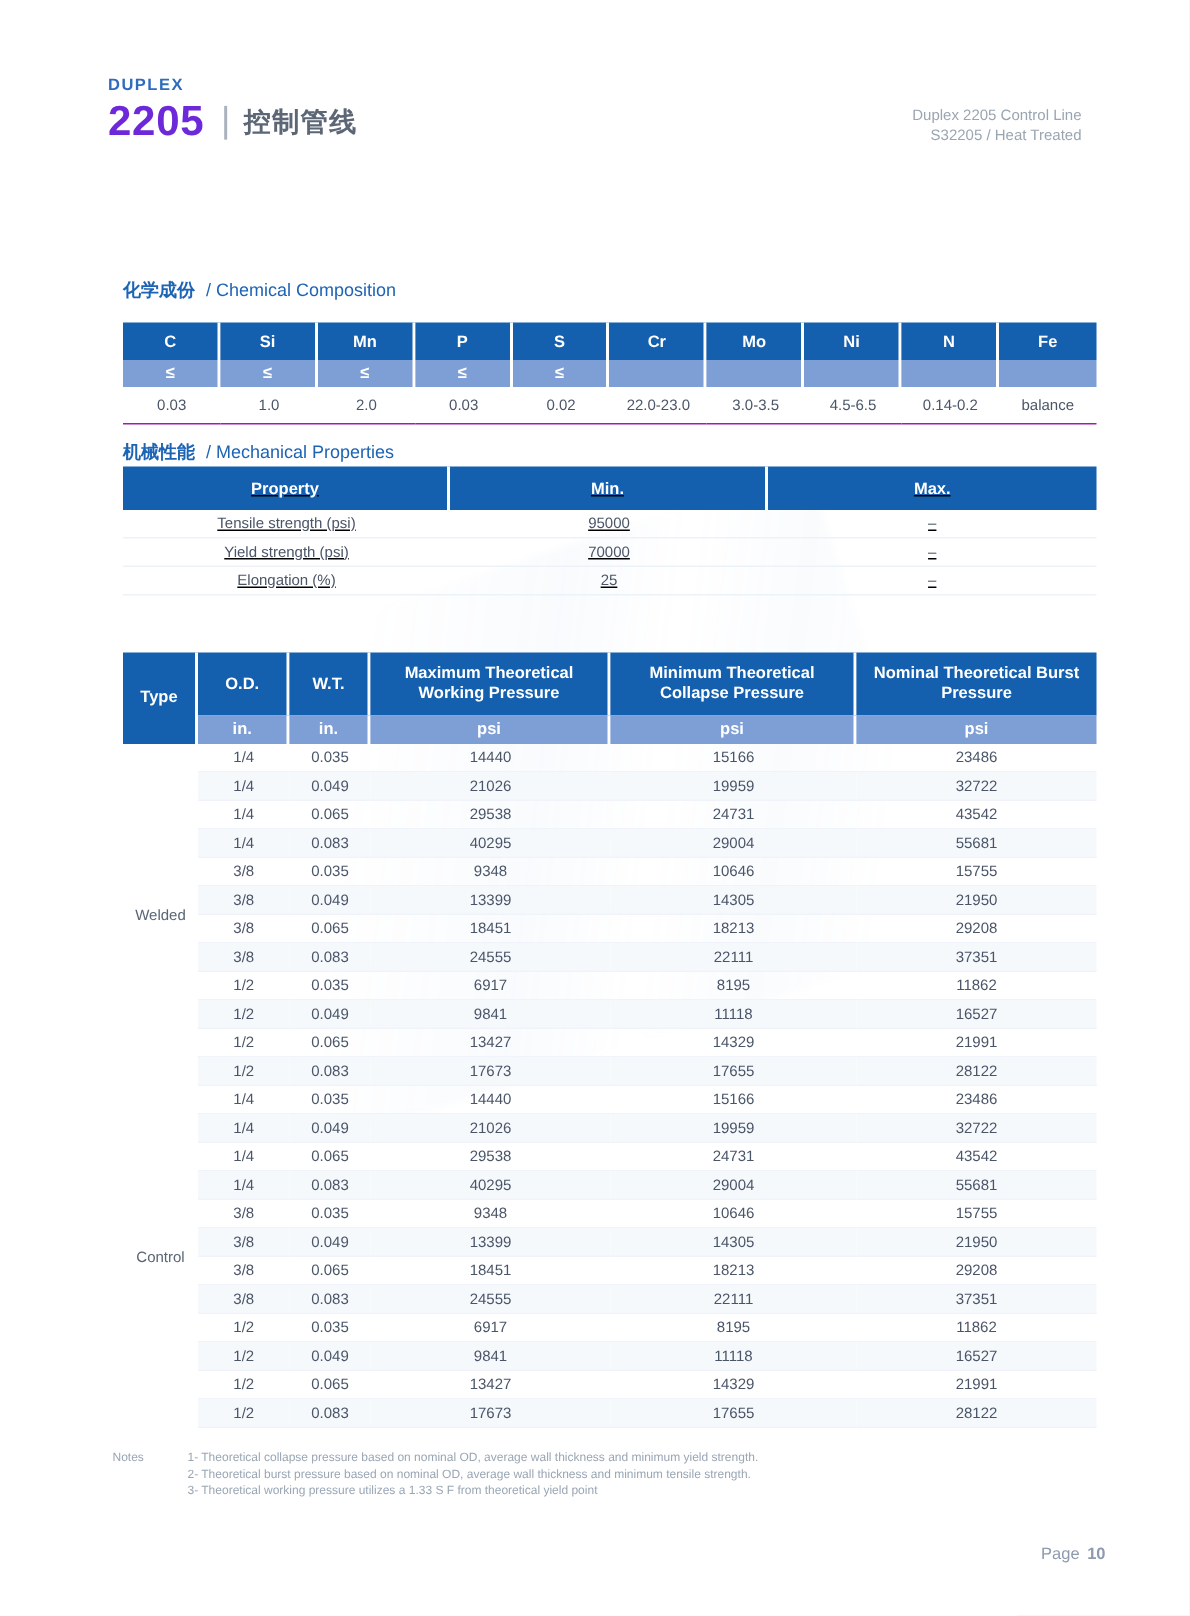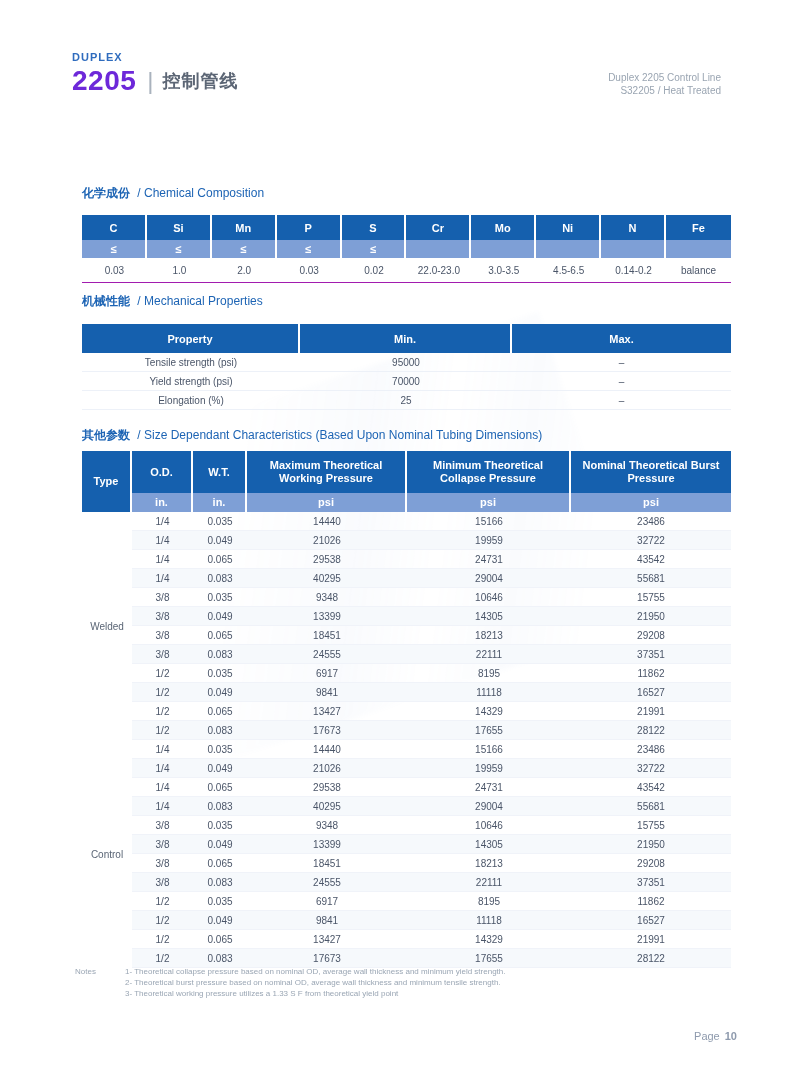--- a/index.html
+++ b/index.html
@@ -33,21 +33,21 @@
   tr.units th, td.limit { background:#7e9fd6; color:#ffffff; font-size:11px; font-weight:bold; }
 
   
   .chem-table { margin-top:14px; }
   .chem-table thead tr { height:25px; }
   .chem-table tr.limit-row { height:18px; }
   .chem-table tr.val-row { height:25px; }
   .chem-table tr.val-row td { color:#4a5568; font-size:10px; border-bottom:1px solid #a21caf; }
 
   
-  .mech-table { margin-top:15px; }
+  .mech-table { margin-top:2px;text-decoration:underline; }
   .mech-table thead tr { height:29px; }
   .mech-table tbody tr { height:19px; }
   .mech-table tbody td { color:#4a5568; font-size:10px; border-bottom:1px solid #edf1f8; }
 
   
   .size-table { margin-top:8px; }
   .size-table thead tr.main { height:42px; }
   .size-table thead tr.units { height:19px; }
   .size-table thead th { line-height:13px; padding:0 4px; }
   .size-table tbody tr { height:19px; }
@@ -167,24 +167,20 @@
           <tr>
             <td>Elongation (%)</td>
             <td>25</td>
             <td>–</td>
           </tr>
         </tbody>
     </table>
   </div>
 
   <div class="section" style="top:427px;">
-    <div class="sec-title">
-      <span class="cn">其他参数</span>
-      <span class="en">/ Size Dependant Characteristics (Based Upon Nominal Tubing Dimensions)</span>
-    </div>
     <table class="size-table">
       <colgroup>
         <col style="width:50px">
           <col style="width:61px">
           <col style="width:54px">
         <col style="width:160px">
           <col style="width:164px">
           <col style="width:160px">
       </colgroup>
       <thead>

